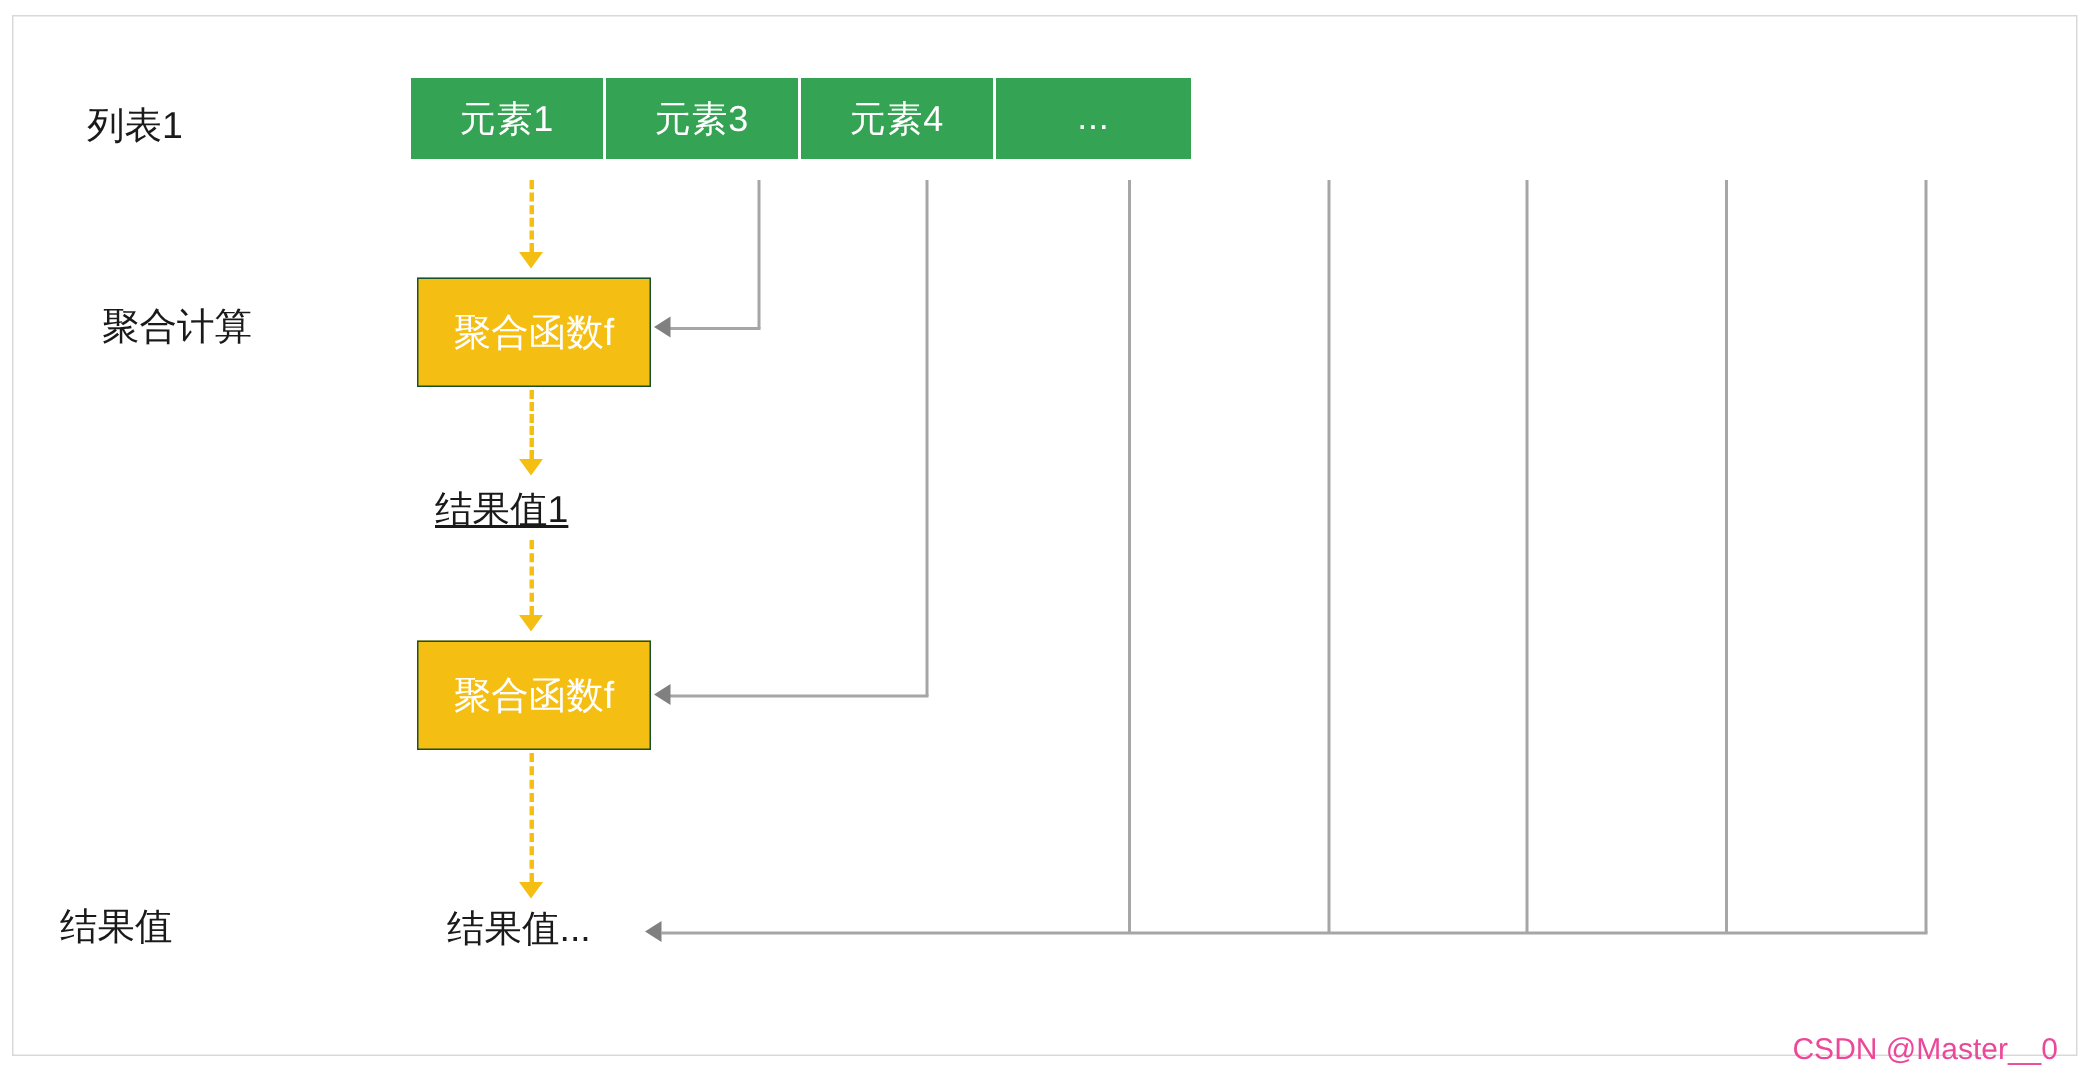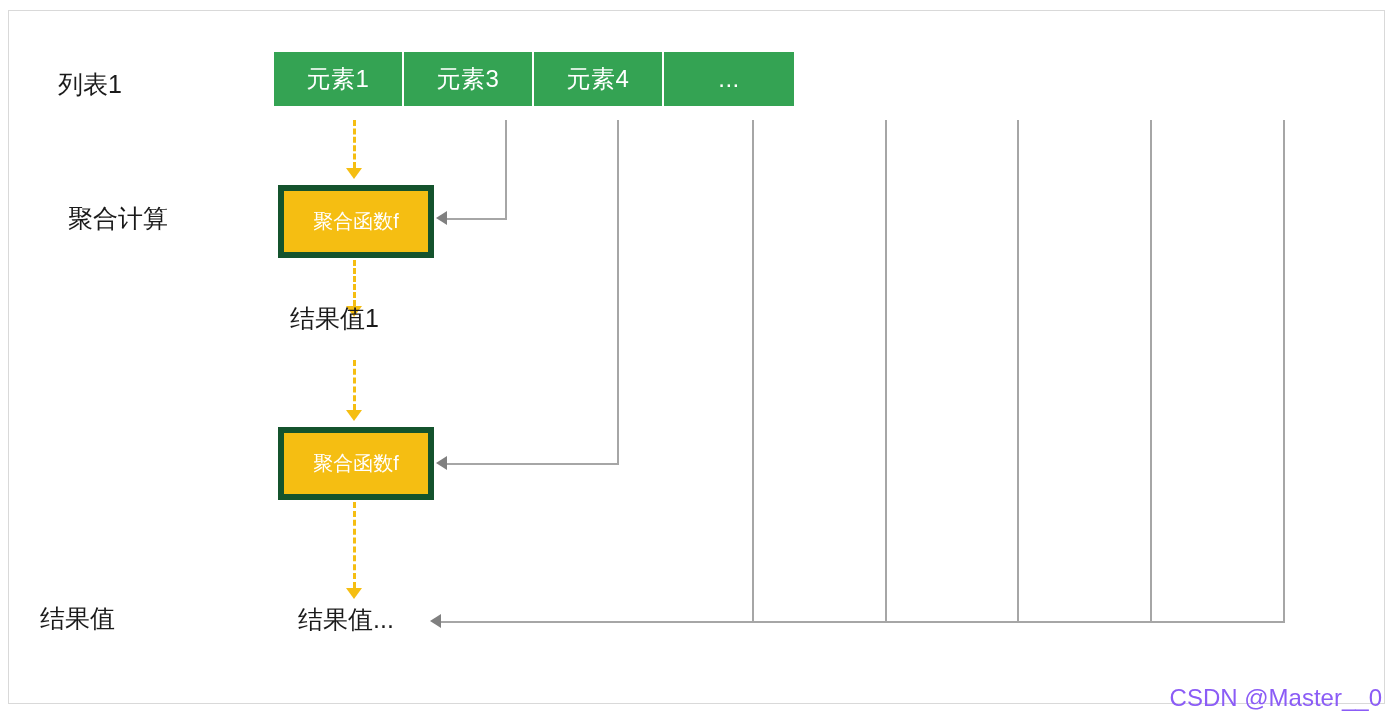--- a/index.html
+++ b/index.html
@@ -63,40 +63,40 @@
   }
   .element-box:last-child { border-right: none; }
 
   
   .agg-box {
     position: absolute;
     left: 278px;
     width: 156px;
     height: 73px;
     background: #F5BE12;
-    border: 6px solid #14532d;
+    border: 1px solid #14532d;
     box-sizing: border-box;
     display: flex;
     align-items: center;
     justify-content: center;
     color: #ffffff;
-    font-size: 20px;
+    font-size: 25px;
   }
   #agg-box-1 { top: 185px; }
   #agg-box-2 { top: 427px; }
 
   
   .result-text {
     position: absolute;
     color: #1a1a1a;
     font-size: 25px;
     line-height: 1;
     white-space: nowrap;
   }
-  #result-1   { left: 290px; top: 306px; }
+  #result-1   { left: 290px; top: 328px; text-decoration: underline; }
   #result-final { left: 298px; top: 607px; }
 
   
   .dash-v {
     position: absolute;
     left: 353px;
     width: 0;
     border-left: 3px dashed #F5BE12;
   }
   #dash-1 { top: 120px; height: 48px; }
@@ -151,24 +151,24 @@
   #e5-v { left: 885px; top: 120px; height: 502px; }
   #e6-v { left: 1017px; top: 120px; height: 502px; }
   #en-v { left: 1150px; top: 120px; height: 502px; }
   #edge-v { left: 1283px; top: 120px; height: 502px; }
   #tail-h { left: 441px; top: 621px; width: 844px; }
   #tail-arrow { left: 430px; top: 614px; }
 
   
   #watermark {
     position: absolute;
-    right: 12px;
+    right: 22px;
     bottom: 10px;
-    color: #8b5cf6;
-    font-size: 24px;
+    color: #ec4899;
+    font-size: 20px;
     white-space: nowrap;
   }
 </style>
 </head>
 <body>
 
 <div id="canvas">
   <div id="frame"></div>
 
   <div class="row-label" id="label-list1">列表1</div>

